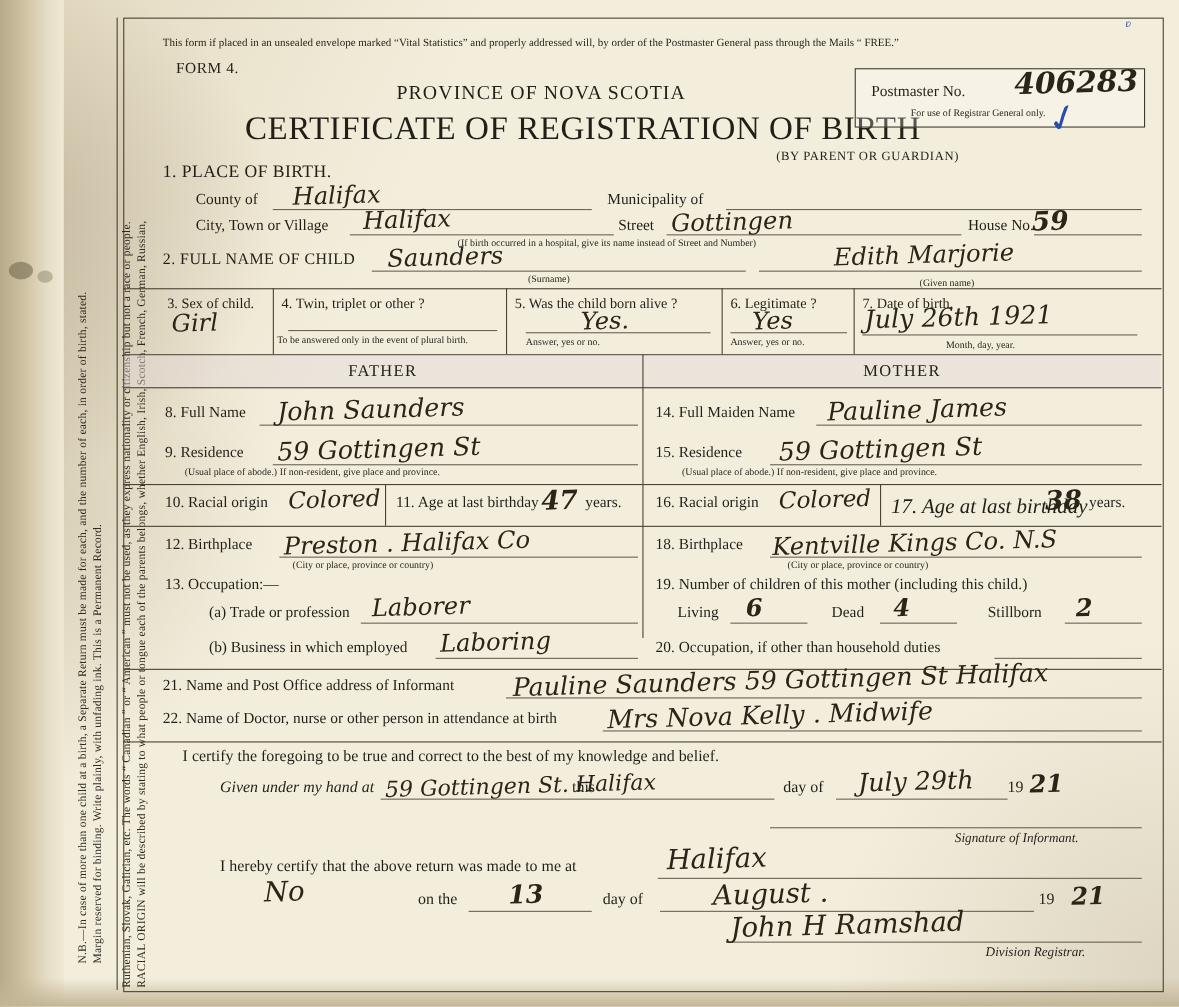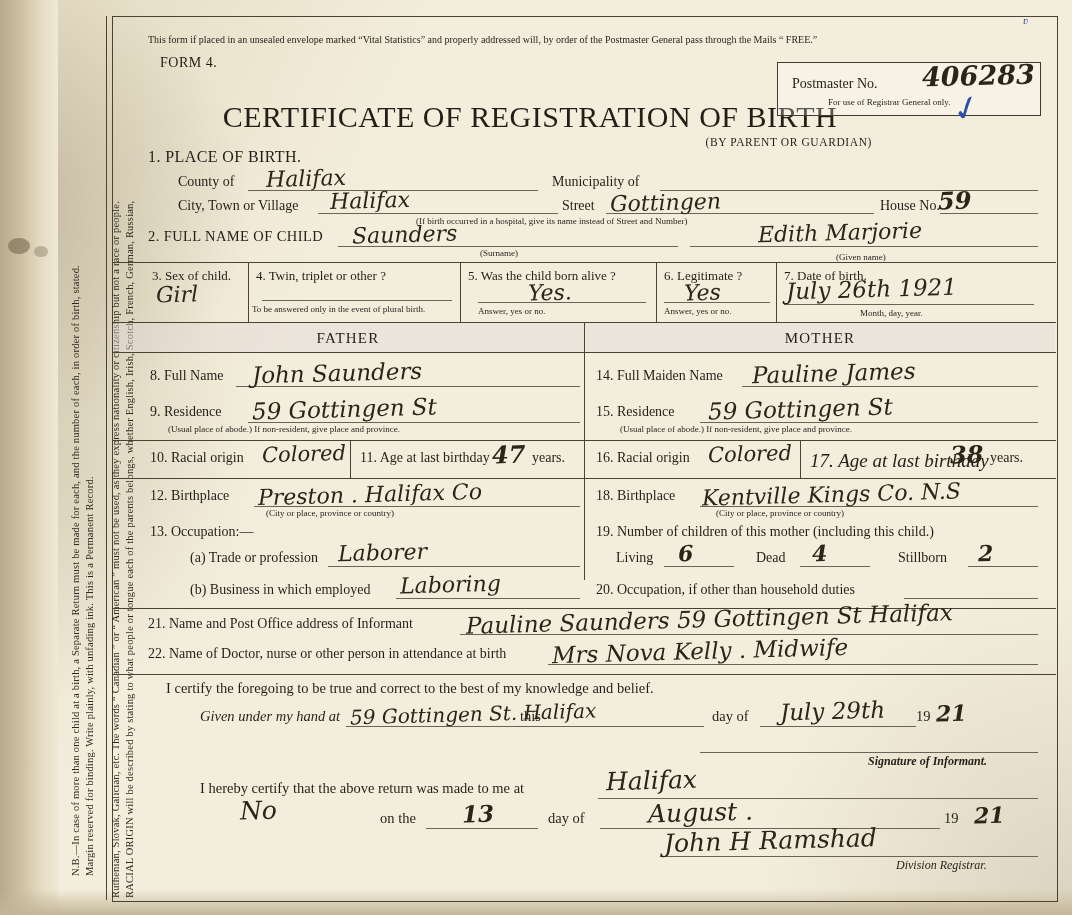--- a/index.html
+++ b/index.html
@@ -90,20 +90,21 @@
   <div class="vline"></div>
 
   <div class="side-note" style="left:70px;top:876px;">N.B.—In case of more than one child at a birth, a Separate Return must be made for each, and the number of each, in order of birth, stated.</div>
   <div class="side-note" style="left:84px;top:876px;">Margin reserved for binding.   Write plainly, with unfading ink.   This is a Permanent Record.</div>
   <div class="side-note" style="left:124px;top:898px;">RACIAL ORIGIN will be described by stating to what people or tongue each of the parents belongs, whether English, Irish, Scotch, French, German, Russian,</div>
   <div class="side-note" style="left:110px;top:898px;">Ruthenian, Slovak, Galician, etc.   The words “ Canadian ” or “ American ” must not be used, as they express nationality or citizenship but not a race or people.</div>
 
   <div class="t small" style="left:148px;top:34px;width:890px;">This form if placed in an unsealed envelope marked “Vital Statistics” and properly addressed will, by order of the  Postmaster General pass through the Mails “ FREE.”</div>
   <div class="t" style="left:160px;top:55px;font-size:14px;letter-spacing:.5px;">FORM 4.</div>
 
+  <div class="t cap" style="left:112px;top:74px;width:760px;text-align:center;font-size:18px;letter-spacing:1px;">PROVINCE OF NOVA SCOTIA</div>
   <div class="t" style="left:112px;top:100px;width:760px;text-align:center;font-size:30px;letter-spacing:.5px;padding-left:38px;">CERTIFICATE OF REGISTRATION OF BIRTH</div>
   <div class="t" style="left:112px;top:136px;width:760px;text-align:right;font-size:11.5px;letter-spacing:.6px;">(BY PARENT OR GUARDIAN)</div>
 
   <div class="regbox" style="left:777px;top:62px;width:262px;height:52px;"></div>
   <div class="t" style="left:792px;top:76px;font-size:14px;">Postmaster No.</div>
   <div class="t hand b" style="left:922px;top:60px;font-size:27px;">406283</div>
   <div class="t tiny" style="left:828px;top:97px;">For use of Registrar General only.</div>
   <div class="chk" style="left:952px;top:88px;">✓</div>
   <div class="t blue" style="left:1022px;top:14px;font-size:17px;font-style:italic;">ᶹ</div>
 
@@ -259,21 +260,21 @@
   <div class="t hand" style="left:350px;top:702px;font-size:20px;">59 Gottingen St. Halifax</div>
   <div class="t" style="left:520px;top:708px;font-size:14.5px;">this</div>
   <div class="t" style="left:712px;top:708px;font-size:14.5px;">day of</div>
   <div class="rule" style="left:760px;top:726px;width:156px;"></div>
   <div class="t hand" style="left:780px;top:698px;font-size:23px;">July 29th</div>
   <div class="t" style="left:916px;top:708px;font-size:14.5px;">19</div>
   <div class="t hand b" style="left:936px;top:700px;font-size:22px;">21</div>
 
   <div class="rule" style="left:700px;top:752px;width:338px;"></div>
   <div class="t hand" style="left:710px;top:726px;font-size:22px;"></div>
-  <div class="t" style="left:868px;top:754px;font-size:12px;font-style:italic;font-weight:bold;">Signature of Informant.</div>
+  <div class="t" style="left:868px;top:754px;font-size:12px;font-style:italic;">Signature of Informant.</div>
 
   <div class="t" style="left:200px;top:780px;font-size:14.5px;">I hereby certify that the above return was made to me at</div>
   <div class="rule" style="left:598px;top:798px;width:440px;"></div>
   <div class="t hand" style="left:606px;top:766px;font-size:25px;">Halifax</div>
 
   <div class="t hand" style="left:240px;top:796px;font-size:25px;">No</div>
   <div class="t" style="left:380px;top:810px;font-size:14.5px;">on the</div>
   <div class="rule" style="left:426px;top:828px;width:112px;"></div>
   <div class="t hand b" style="left:462px;top:800px;font-size:23px;">13</div>
   <div class="t" style="left:548px;top:810px;font-size:14.5px;">day of</div>

